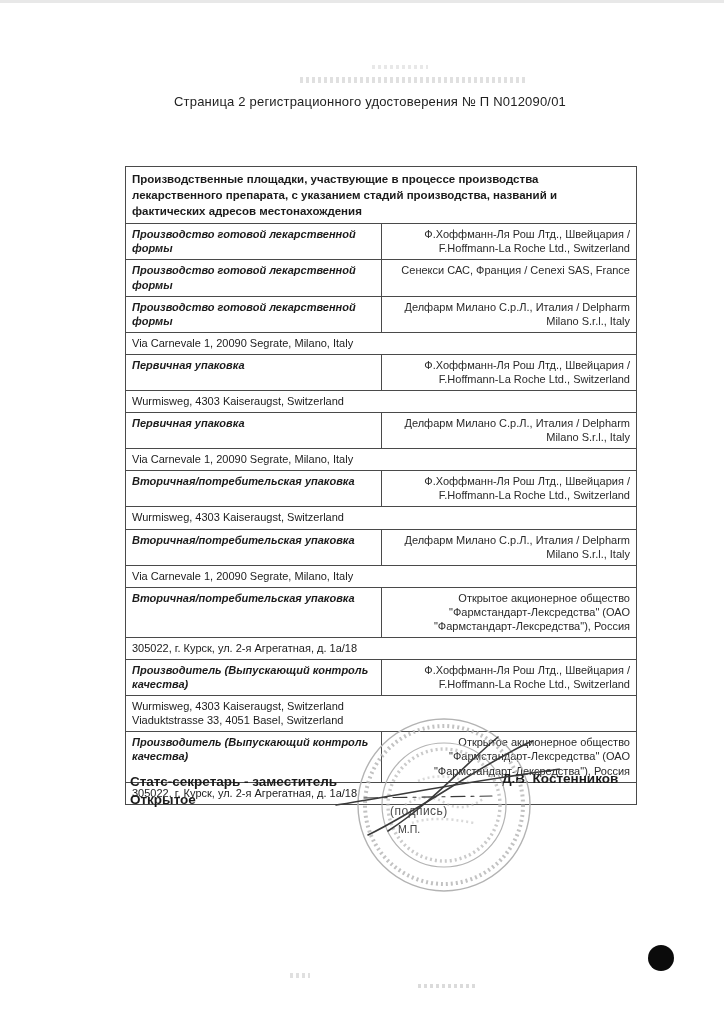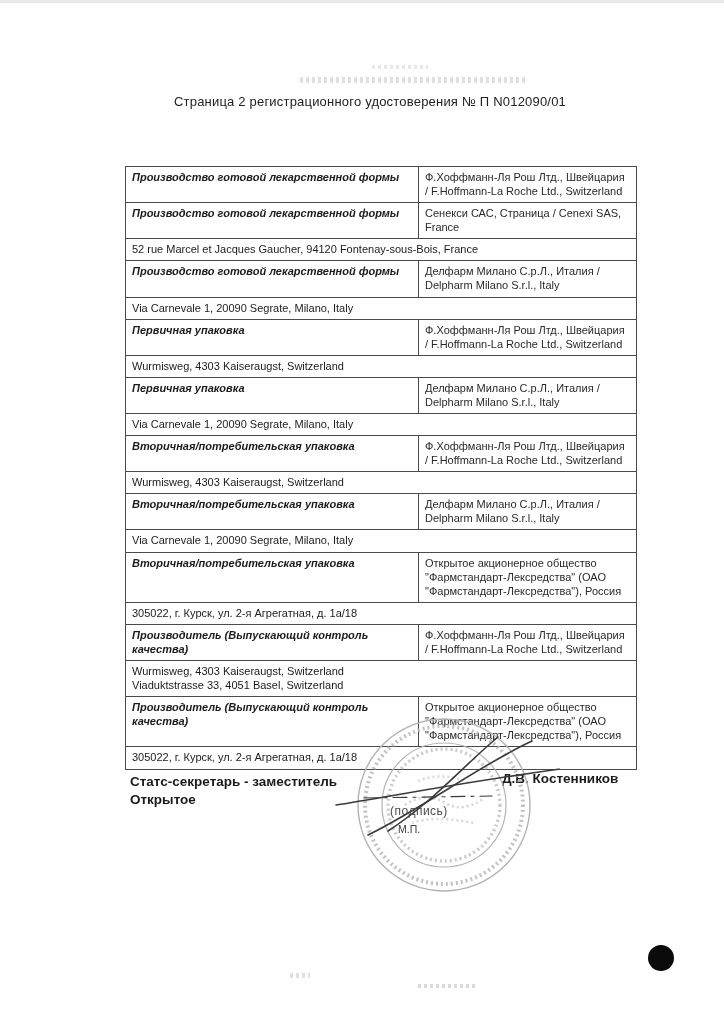--- a/index.html
+++ b/index.html
@@ -62,20 +62,21 @@
     padding: 4px 6px;
   }
   td.stage-cell {
     width: 280px;
     font-style: italic;
     font-weight: bold;
     font-size: 10.5px;
   }
   td.company-cell {
     color: #2a2a2a;
+    text-align: right;
   }
   td.address-cell {
     white-space: pre-line;
     font-size: 11px;
   }
 
   .sig-position {
     position: absolute;
     left: 130px;
     top: 770px;
@@ -132,32 +133,32 @@
 
   <div class="artifact a-top1"></div>
   <div class="artifact a-top2"></div>
   <div class="artifact a-bot1"></div>
   <div class="artifact a-bot2"></div>
 
   <div class="doc-header">Страница 2 регистрационного удостоверения № П N012090/01</div>
 
   <table class="sites">
     <tbody id="sites-body">
+      <tr class="title-row">
+        <td colspan="2">Производственные площадки, участвующие в процессе производства лекарственного препарата, с указанием стадий производства, названий и фактических адресов местонахождения</td>
+      </tr>
 
     <tr class="stage-row">
       <td class="stage-cell">Производство готовой лекарственной формы</td>
       <td class="company-cell">Ф.Хоффманн-Ля Рош Лтд., Швейцария / F.Hoffmann-La Roche Ltd., Switzerland</td>
     </tr>
 
     <tr class="stage-row">
       <td class="stage-cell">Производство готовой лекарственной формы</td>
-      <td class="company-cell">Сенекси САС, Страница / Cenexi SAS, France</td>
-    </tr>
-    <tr class="address-row">
-      <td class="address-cell" colspan="2">52 rue Marcel et Jacques Gaucher, 94120 Fontenay-sous-Bois, France</td>
+      <td class="company-cell">Сенекси САС, Франция / Cenexi SAS, France</td>
     </tr>
 
     <tr class="stage-row">
       <td class="stage-cell">Производство готовой лекарственной формы</td>
       <td class="company-cell">Делфарм Милано С.р.Л., Италия / Delpharm Milano S.r.l., Italy</td>
     </tr>
     <tr class="address-row">
       <td class="address-cell" colspan="2">Via Carnevale 1, 20090 Segrate, Milano, Italy</td>
     </tr>
 

